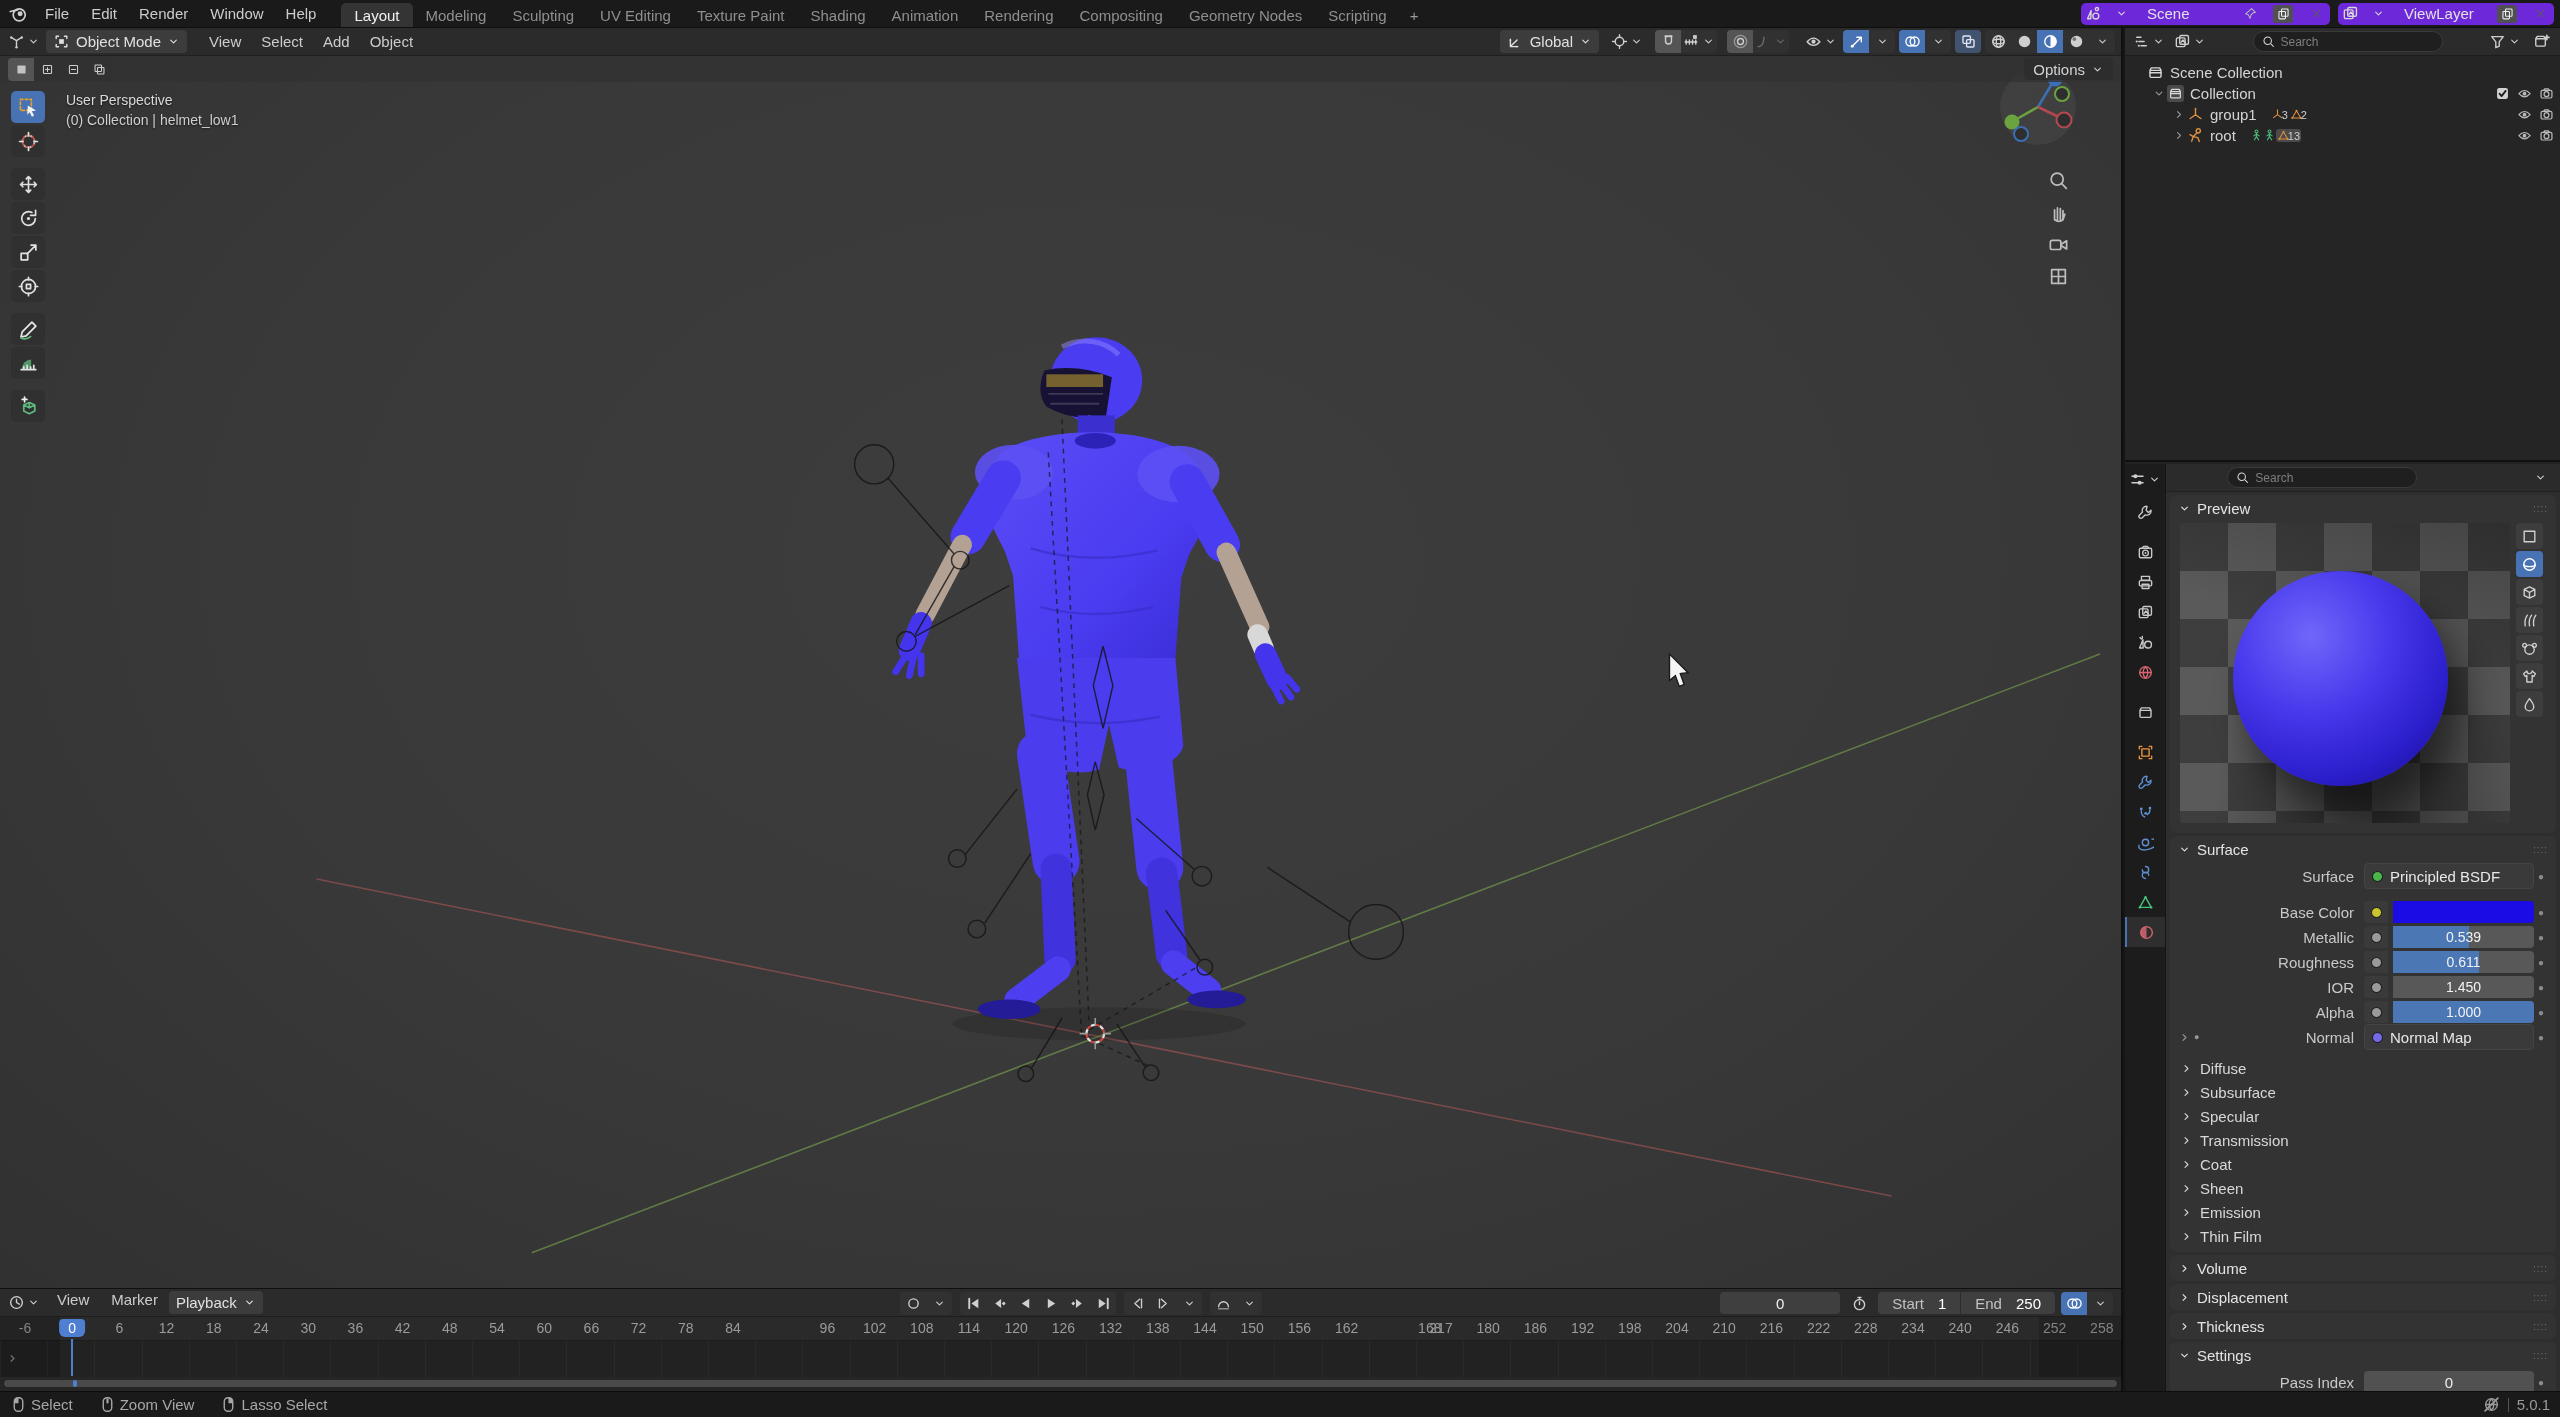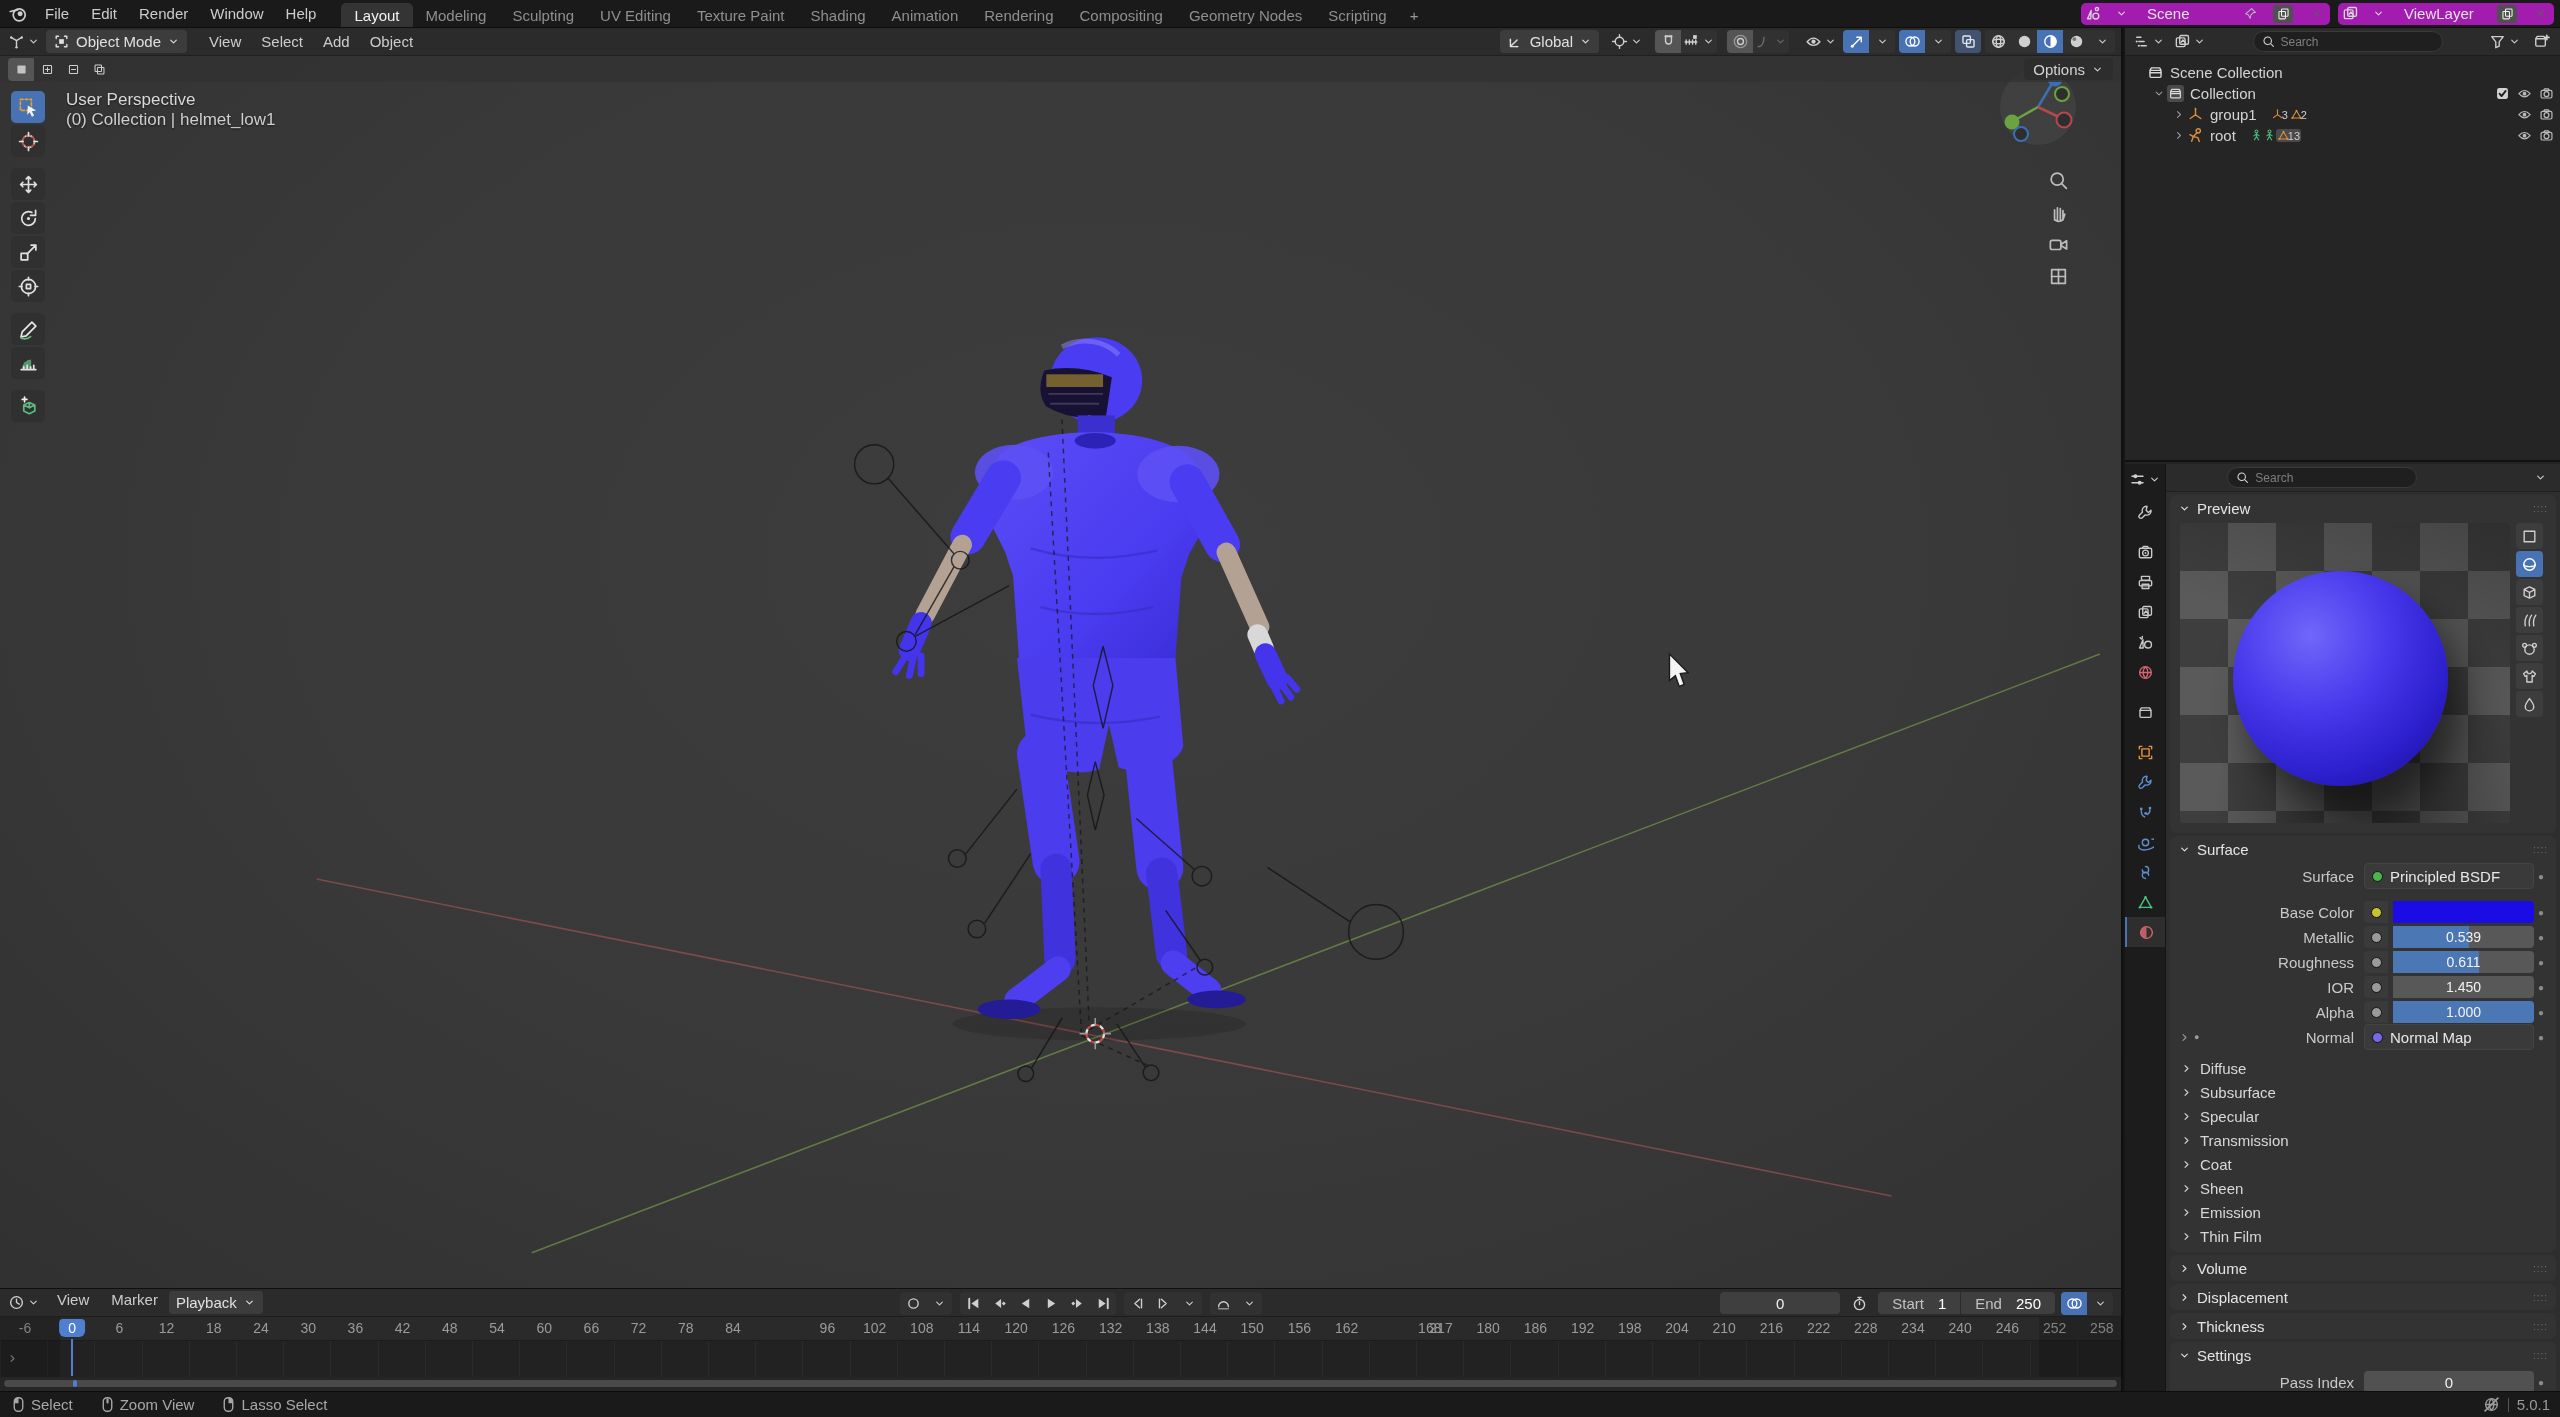--- a/index.html
+++ b/index.html
@@ -14,42 +14,42 @@
 
   
   .topbar{left:0;top:0;width:2560px;height:28px;background:#1a1a1a;display:flex;align-items:center;border-bottom:1px solid #0e0e0e;z-index:30}
   .logo{width:34px;display:flex;justify-content:center;color:#cfcfcf}
   .menu-item{padding:0 11px;height:100%;display:flex;align-items:center;color:#cccccc;font-size:15px;cursor:default}
   .ws-wrap{display:flex;align-items:flex-end;height:100%;margin-left:14px}
   .ws-tab{padding:0 13px;height:24px;display:flex;align-items:center;color:#8f8f8f;font-size:15px;border-radius:5px 5px 0 0}
   .ws-tab.active{background:#343434;color:#f2f2f2}
   .ws-add{padding:0 10px;color:#9a9a9a}
   .topbar-right{margin-left:auto;display:flex;gap:8px;padding-right:6px}
-  .id-block{display:flex;align-items:center;background:#a21caf;border-radius:5px;height:22px;padding:0 4px;gap:13px}
+  .id-block{display:flex;align-items:center;background:#6d28d9;border-radius:5px;height:22px;padding:0 4px;gap:13px}
   .id-block .val{color:#e3e3e3;padding:0 6px;min-width:86px}
   .mini-btn{width:20px;height:18px;display:flex;align-items:center;justify-content:center;color:#b9b9b9;border-radius:3px}
   .mini-btn.lit{background:#505050;color:#f0f0f0}
   .mini-btn.dimm{color:#5d5d5d}
 
   
   .vp{left:0;top:28px;width:2123px;height:1260px;background:radial-gradient(ellipse at 52% 42%,#3d3d3d 0%,#393939 55%,#313131 100%);overflow:hidden;border-right:2px solid #101010}
   .vp-header{position:absolute;left:0;top:0;width:100%;height:28px;background:#2b2b2b;display:flex;align-items:center;padding:0 6px;gap:4px;border-bottom:1px solid #1f1f1f;z-index:12}
   .dd{background:#3c3c3c;border-radius:4px;height:23px;display:inline-flex;align-items:center;gap:6px;padding:0 7px;color:#e0e0e0}
   .vp-menus{display:flex;margin-left:8px}
   .vp-menus .menu-item{padding:0 10px}
   .spacer{flex:1}
   .ibtn{min-width:26px;height:23px;border-radius:4px;display:inline-flex;align-items:center;justify-content:center;color:#cfcfcf;gap:2px;padding:0 2px}
   .ibtn.pressed{background:#4772b3;color:#fff}
   .ibtn.pressed-gray{background:#555}
   .ibtn.dimmed{color:#6a6a6a}
   .bgroup{display:inline-flex;background:#313131;border-radius:4px;overflow:hidden}
   .bgroup .ibtn{border-radius:0}
   .vp-tools-strip{position:absolute;left:0;top:28px;width:100%;height:26px;background:#323232cc;display:flex;align-items:center;padding:0 8px;z-index:11}
   .options-btn{margin-left:auto;background:#2d2d2dd9;border-radius:4px;height:22px;display:flex;align-items:center;gap:6px;padding:0 9px;color:#d2d2d2}
-  .vp-overlay-text{position:absolute;left:66px;top:62px;z-index:10;line-height:20px;color:#d9d9d9;text-shadow:0 1px 2px rgba(0,0,0,.55);font-size:17px}
+  .vp-overlay-text{position:absolute;left:66px;top:62px;z-index:10;line-height:20px;color:#d9d9d9;text-shadow:0 1px 2px rgba(0,0,0,.55);font-size:14px}
   .vp-overlay-text .l2{color:#cfcfcf}
   .toolbar{position:absolute;left:8px;top:62px;width:40px;display:flex;flex-direction:column;align-items:center;z-index:10}
   .tool{width:34px;height:32px;margin:1px 0;border-radius:5px;background:#2f2f2fd9;display:flex;align-items:center;justify-content:center;color:#e0e0e0}
   .tool.active{background:#4772b3}
   .tool-gap{height:9px}
   .gizmo{position:absolute;right:44px;top:40px;width:78px;height:78px;z-index:10}
   .nav-icons{position:absolute;right:52px;top:142px;display:flex;flex-direction:column;gap:11px;z-index:10;color:#c9c9c9}
   .nav-icons .ic{width:21px;height:21px;opacity:.92}
 
   

